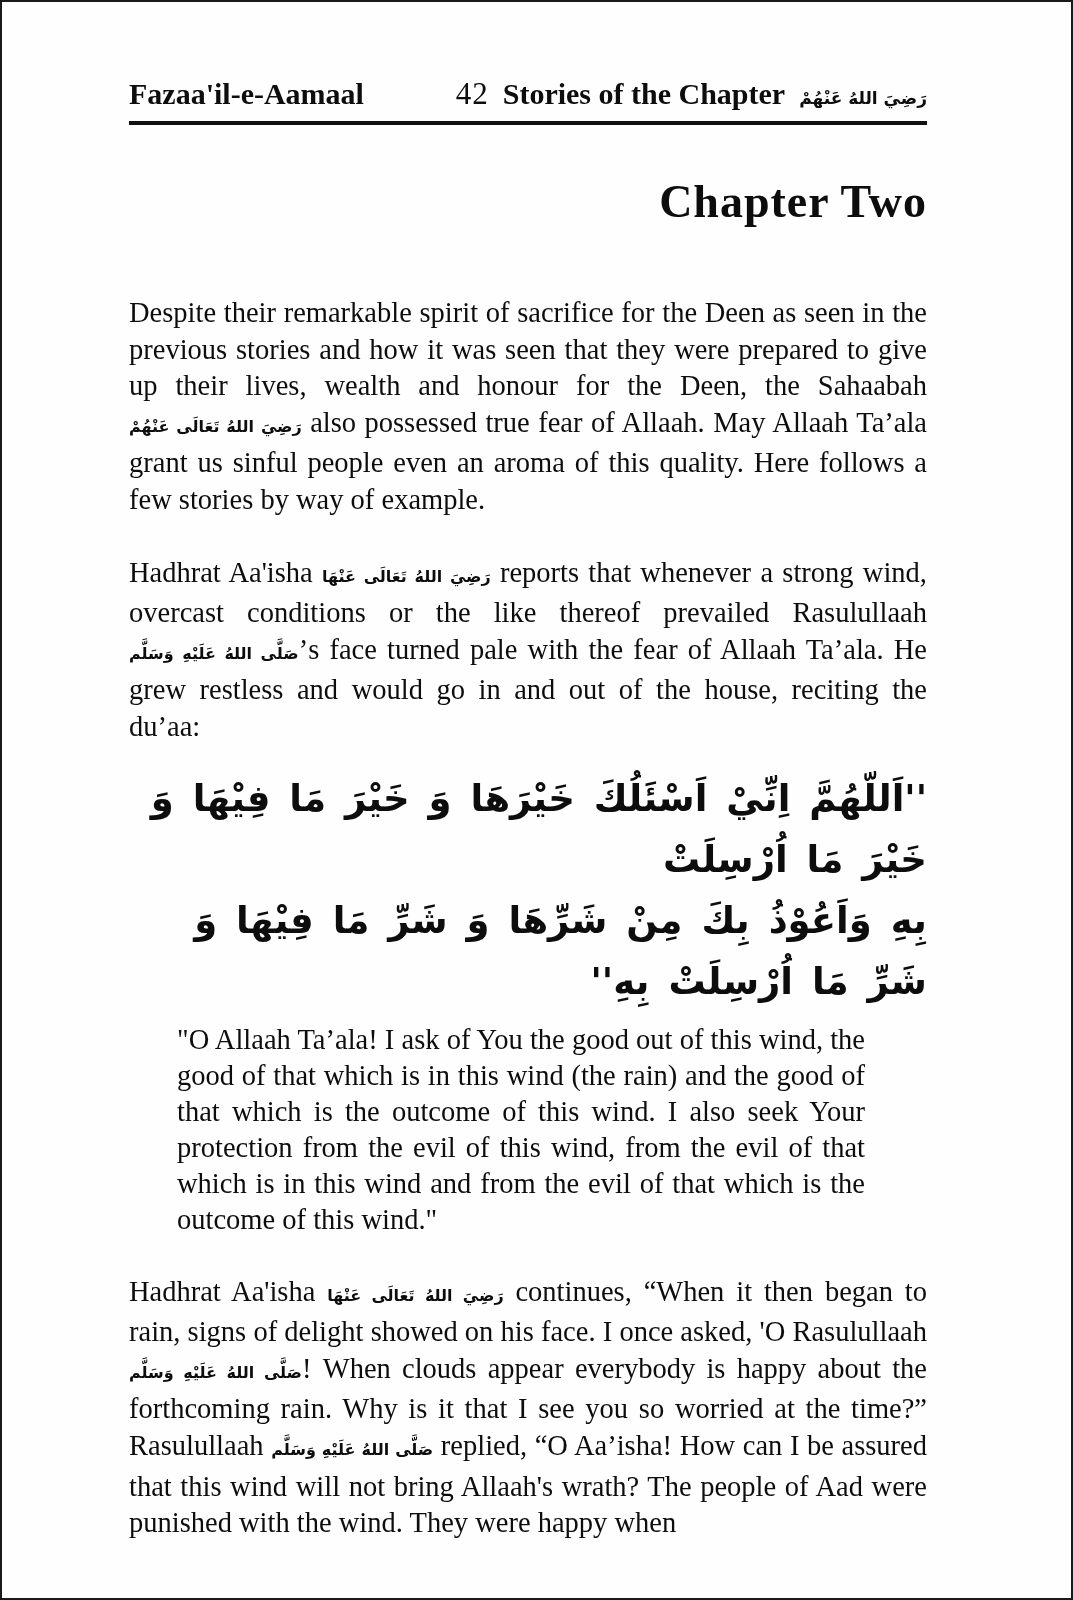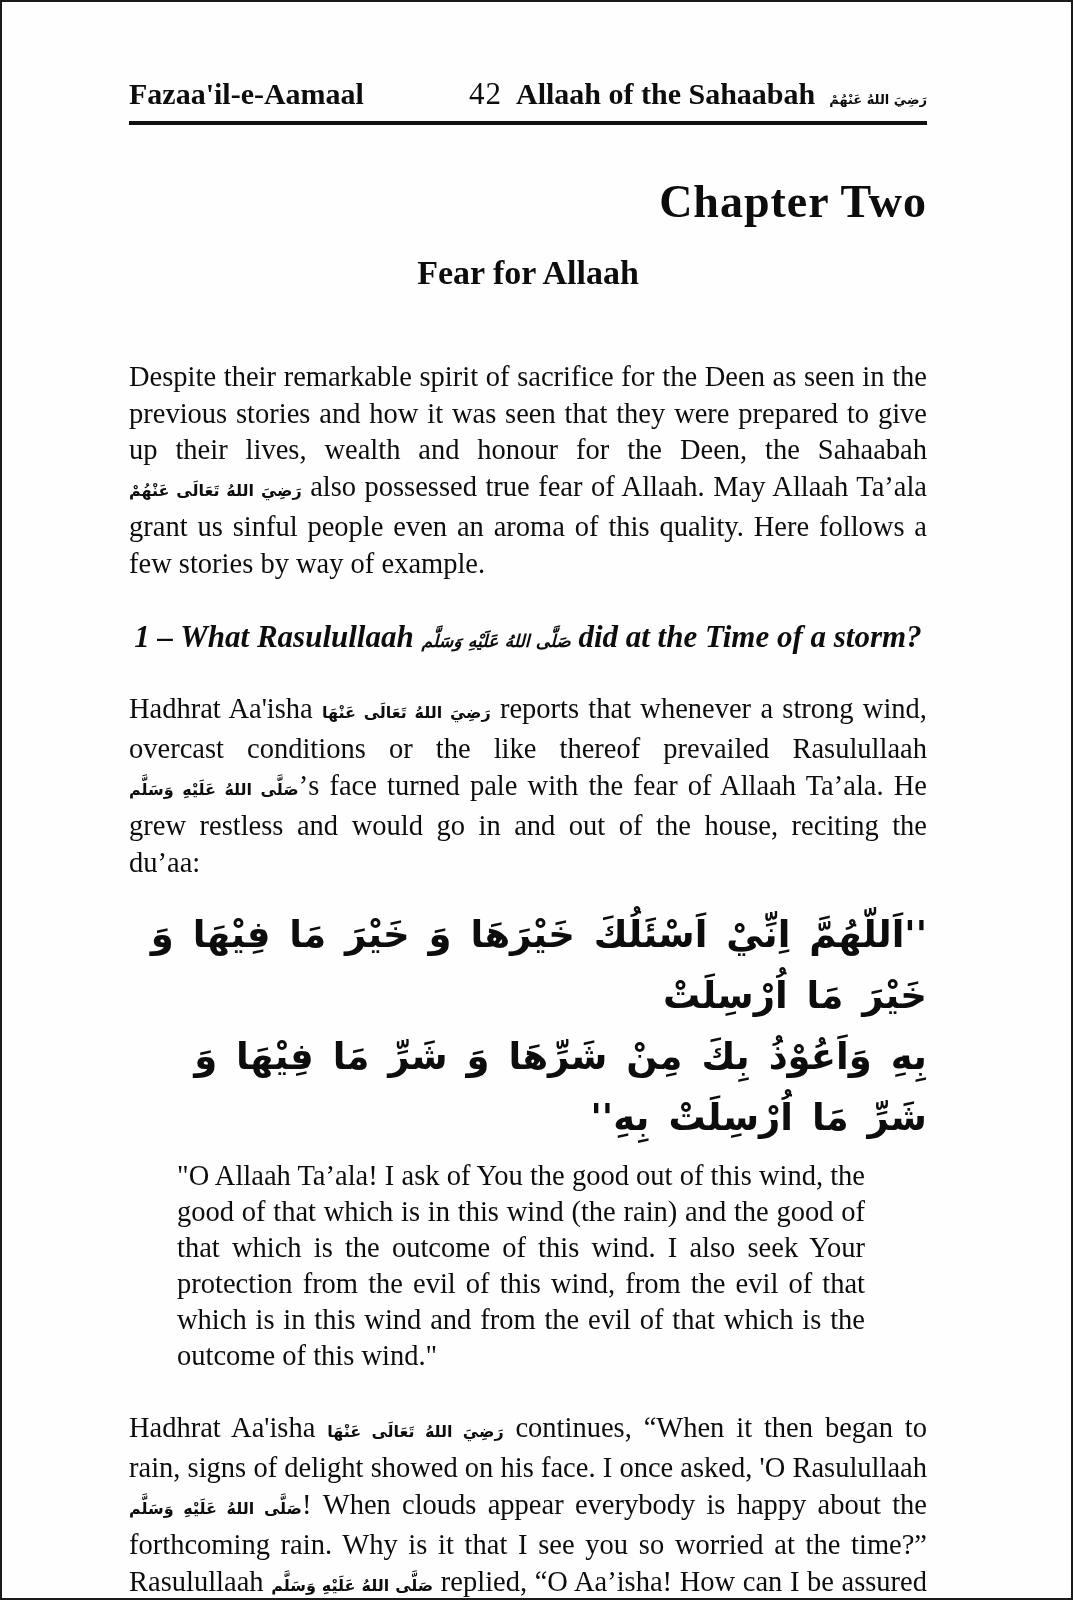--- a/index.html
+++ b/index.html
@@ -38,21 +38,21 @@
   .para.first { margin-top:67px; }
 
   
   .hon {
     font-family:"DejaVu Sans", sans-serif;
     font-size:0.56em;
     font-weight:bold;
     letter-spacing:-0.5px;
     white-space:nowrap;
   }
-  .hdr .hon { font-size:13px; }
+  .hdr .hon { font-size:17px; }
 
   
   .dua {
     margin:22px 0 0 0;
     direction:rtl;
     font-family:"DejaVu Sans", sans-serif;
     font-size:37px; font-weight:bold;
     line-height:61px;
     text-align:right;
     word-spacing:6px;
@@ -68,32 +68,30 @@
 </head>
 <body>
 
 <div class="page">
   <div class="content">
 
     <div class="hdr">
       <span>Fazaa'il-e-Aamaal</span>
       <span class="hdr-right">
         <span class="hdr-page">42</span>
-        <span>Allaah of the Sahaabah</span>
+        <span>Stories of the Chapter</span>
         <span class="hon">رَضِيَ اللهُ عَنْهُمْ</span>
       </span>
     </div>
     <hr class="rule">
 
     <div class="chapter-title">Chapter Two</div>
-    <div class="chapter-subtitle">Fear for Allaah</div>
 
     <p class="para first"><span>Despite their remarkable spirit of sacrifice for the Deen as seen in the previous stories and how it was seen that they were prepared to give up their lives, wealth and honour for the Deen, the Sahaabah </span><span class="hon">رَضِيَ اللهُ تَعَالَى عَنْهُمْ</span><span> also possessed true fear of Allaah. May Allaah Ta’ala grant us sinful people even an aroma of this quality. Here follows a few stories by way of example.</span></p>
 
-    <div class="story-heading"><span>1 – What Rasulullaah </span><span class="hon">صَلَّى اللهُ عَلَيْهِ وَسَلَّم</span><span> did at the Time of a storm?</span></div>
 
     <p class="para"><span>Hadhrat Aa'isha </span><span class="hon">رَضِيَ اللهُ تَعَالَى عَنْهَا</span><span> reports that whenever a strong wind, overcast conditions or the like thereof prevailed Rasulullaah </span><span class="hon">صَلَّى اللهُ عَلَيْهِ وَسَلَّم</span><span>’s face turned pale with the fear of Allaah Ta’ala. He grew restless and would go in and out of the house, reciting the du’aa:</span></p>
 
     <div class="dua">
       <div>''اَللّهُمَّ اِنِّيْ اَسْئَلُكَ خَيْرَهَا وَ خَيْرَ مَا فِيْهَا وَ خَيْرَ مَا اُرْسِلَتْ</div>
       <div>بِهِ وَاَعُوْذُ بِكَ مِنْ شَرِّهَا وَ شَرِّ مَا فِيْهَا وَ شَرِّ مَا اُرْسِلَتْ بِهِ''</div>
     </div>
 
     <p class="translation">"O Allaah Ta’ala! I ask of You the good out of this wind, the good of that which is in this wind (the rain) and the good of that which is the outcome of this wind. I also seek Your protection from the evil of this wind, from the evil of that which is in this wind and from the evil of that which is the outcome of this wind."</p>
 

